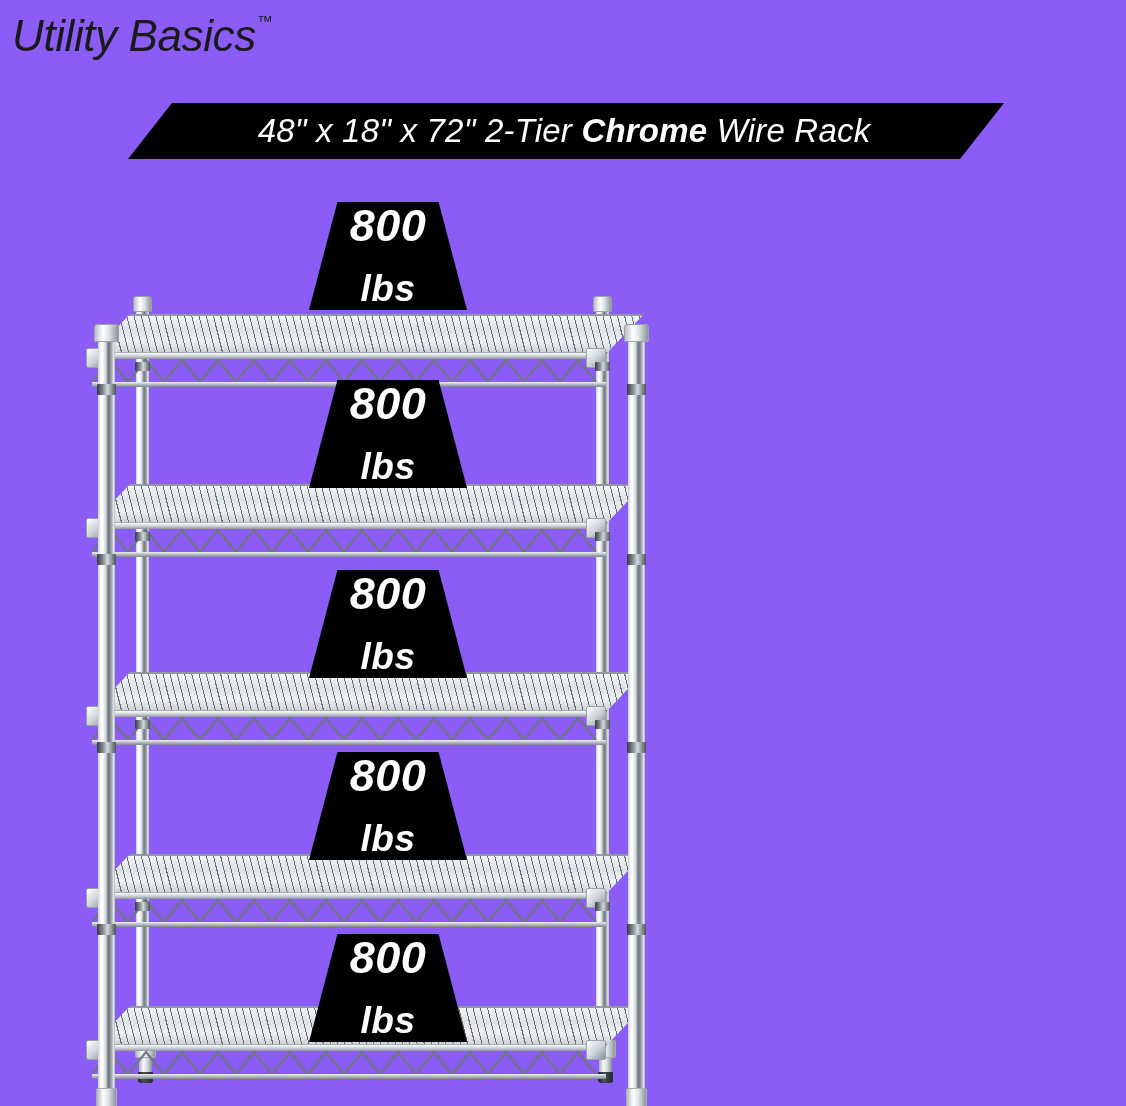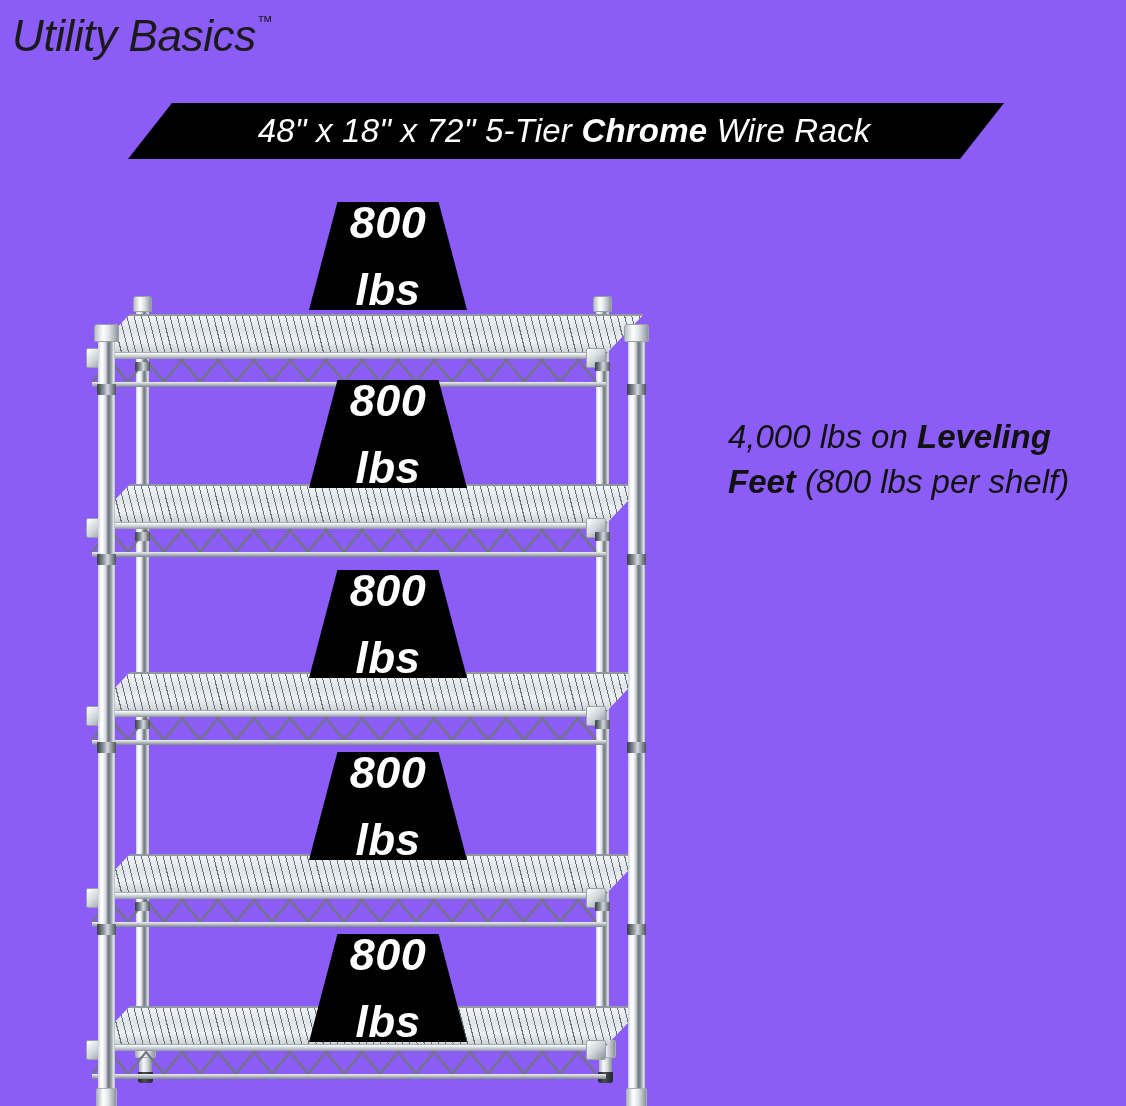--- a/index.html
+++ b/index.html
@@ -247,38 +247,38 @@
     font-weight: 700;
     line-height: 1.04;
     width: 158px;
     height: 108px;
   }
   .weight .w-num {
     font-size: 45px;
     letter-spacing: 0.5px;
   }
   .weight .w-unit {
-    font-size: 44px;
+    font-size: 37px;
     letter-spacing: 0.5px;
     margin-top: 20px;
   }
 </style>
 </head>
 <body>
 
 <div id="page">
 
   <div id="brand">
     <span>Utility Basics</span><span class="tm">™</span>
   </div>
 
   <div id="banner">
     <div id="banner-text">
       <span>48" x 18" x 72"</span>
-      <span>5-Tier</span>
+      <span>2-Tier</span>
       <b>Chrome</b>
       <span>Wire Rack</span>
     </div>
   </div>
 
   <div id="rack">
 
     <div class="post post-rear-left"></div>
     <div class="post post-rear-right"></div>
     <div class="post-cap cap-rear-left"></div>
@@ -409,17 +409,16 @@
     <span class="w-num">800</span>
     <span class="w-unit">lbs</span>
   </div>
   <div class="weight" style="left:309px; top:934px;">
     <span class="w-num">800</span>
     <span class="w-unit">lbs</span>
   </div>
 
   <div id="copy">
 
-    <p class="para"><span>4,000 lbs on </span><b>Leveling Feet</b><span> (800 lbs per shelf)</span></p>
 
   </div>
 
 </div>
 
 </body></html>

